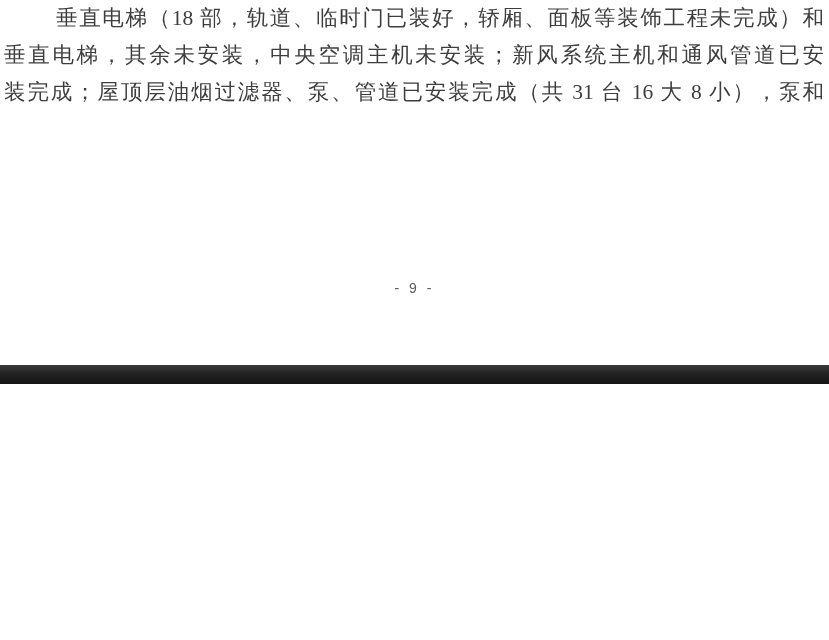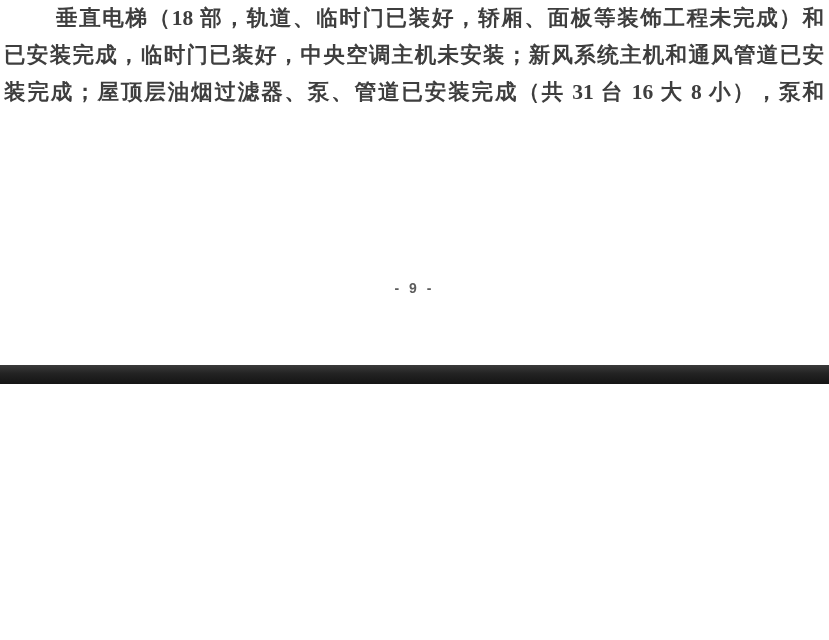--- a/index.html
+++ b/index.html
@@ -13,21 +13,20 @@
     height: 640px;
     overflow: hidden;
     background: #ffffff;
     font-family: "Liberation Serif", "DejaVu Serif", serif;
   }
   .page {
     position: absolute;
     left: 0;
     right: 0;
     background: #ffffff;
-    font-weight: bold;
   }
   .page-1 { top: 0; height: 365px; }
   .page-2 { top: 384px; height: 256px; }
 
   .page-separator {
     position: absolute;
     top: 365px;
     left: 0;
     right: 0;
     height: 19px;
@@ -64,21 +63,21 @@
   }
 </style>
 </head>
 <body>
 
 <div class="viewer">
 
   <section class="page page-1">
     <div class="body-para-1">
       <div class="tline indent-1">垂直电梯（18 部，轨道、临时门已装好，轿厢、面板等装饰工程未完成）和</div>
-      <div class="tline">已安装完成，临时门已装好，中央空调主机未安装；新风系统主机和通风管道已安</div>
+      <div class="tline">垂直电梯，其余未安装，中央空调主机未安装；新风系统主机和通风管道已安</div>
       <div class="tline">装完成；屋顶层油烟过滤器、泵、管道已安装完成（共 31 台 16 大 8 小），泵和</div>
     </div>
     <div class="page-number">- 9 -</div>
   </section>
 
   <div class="page-separator"></div>
 
   <section class="page page-2">
     
     

